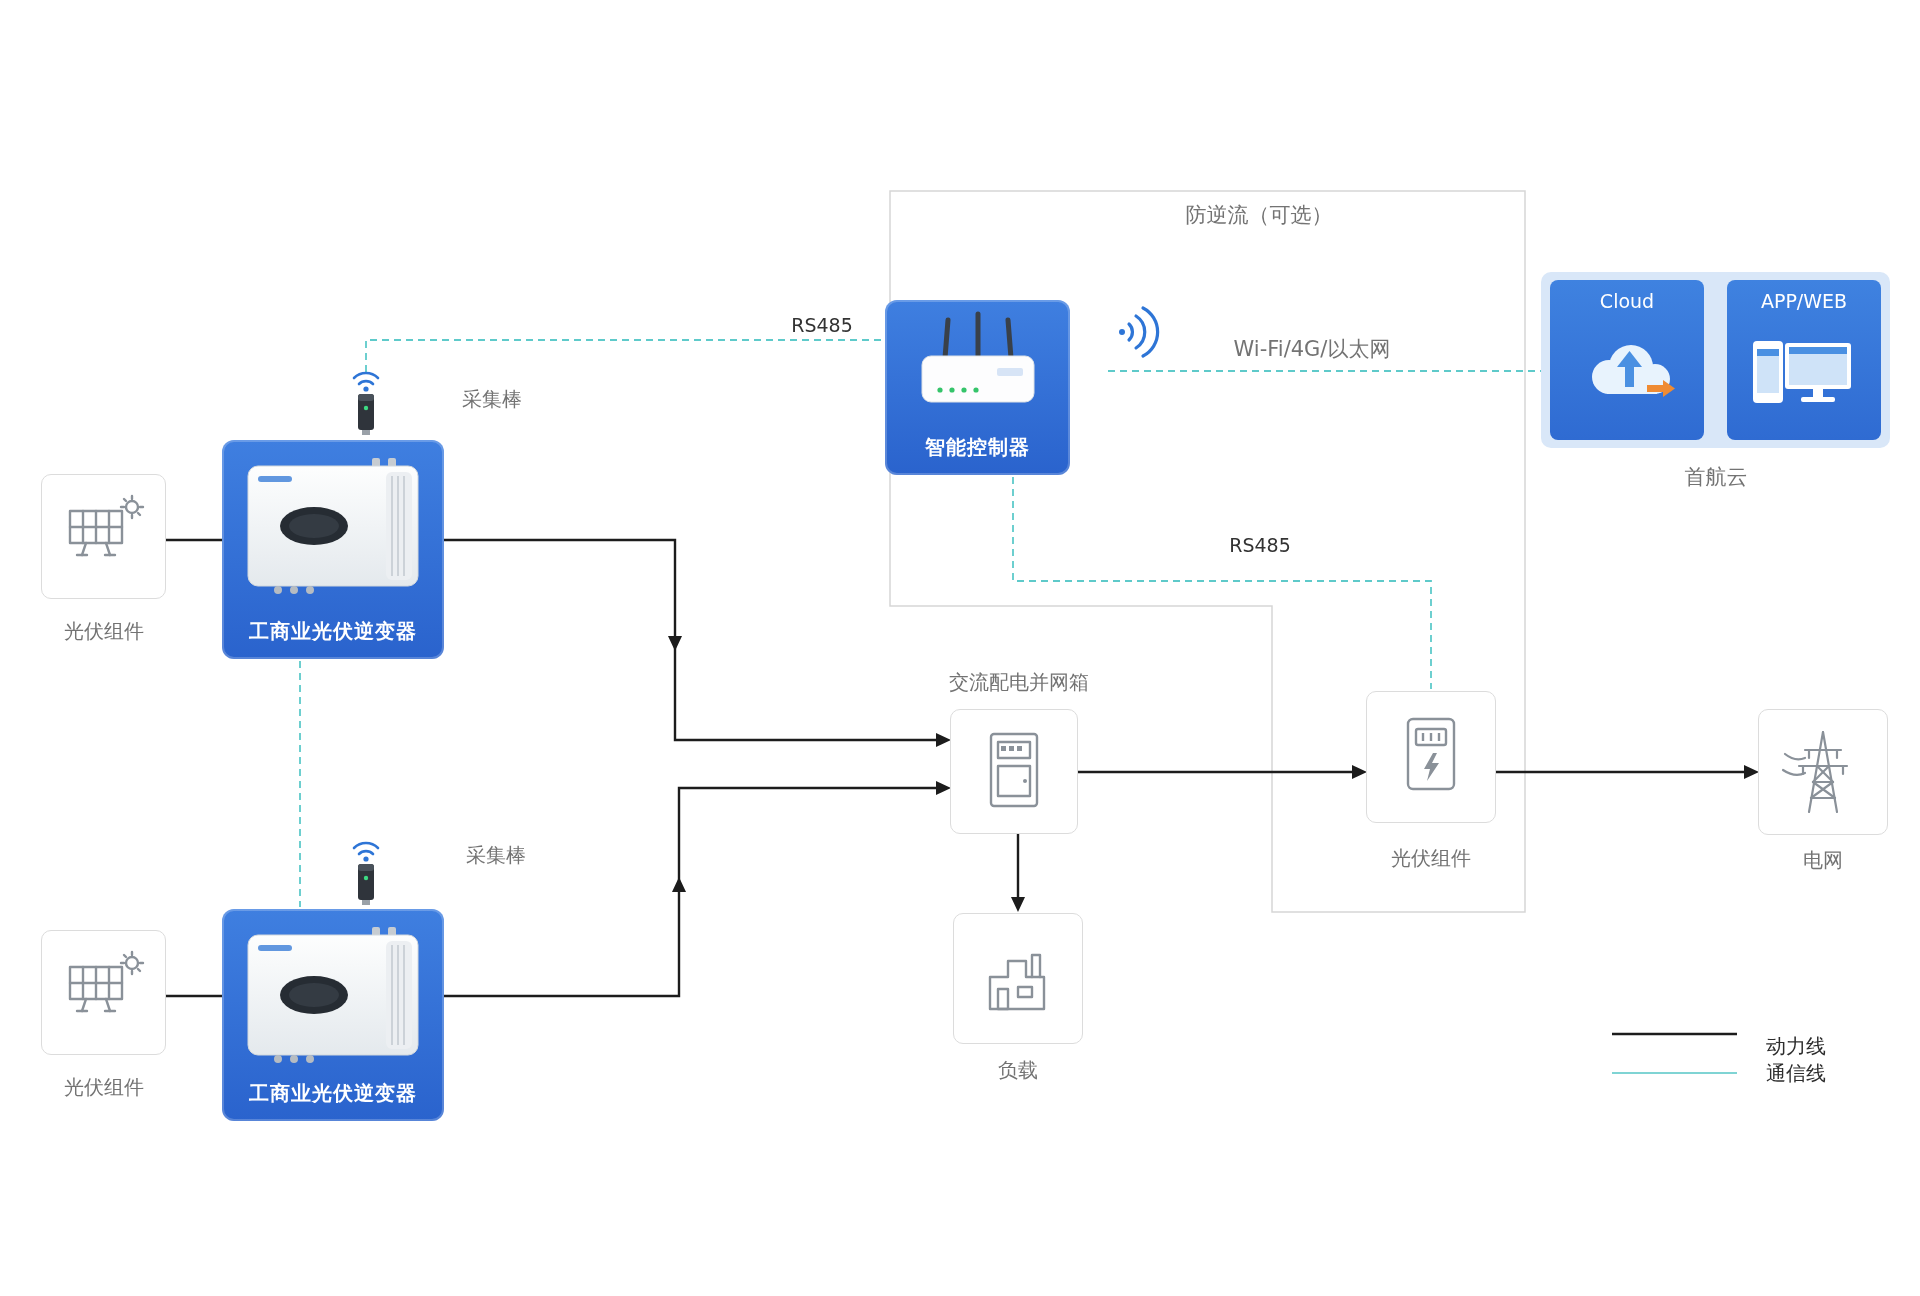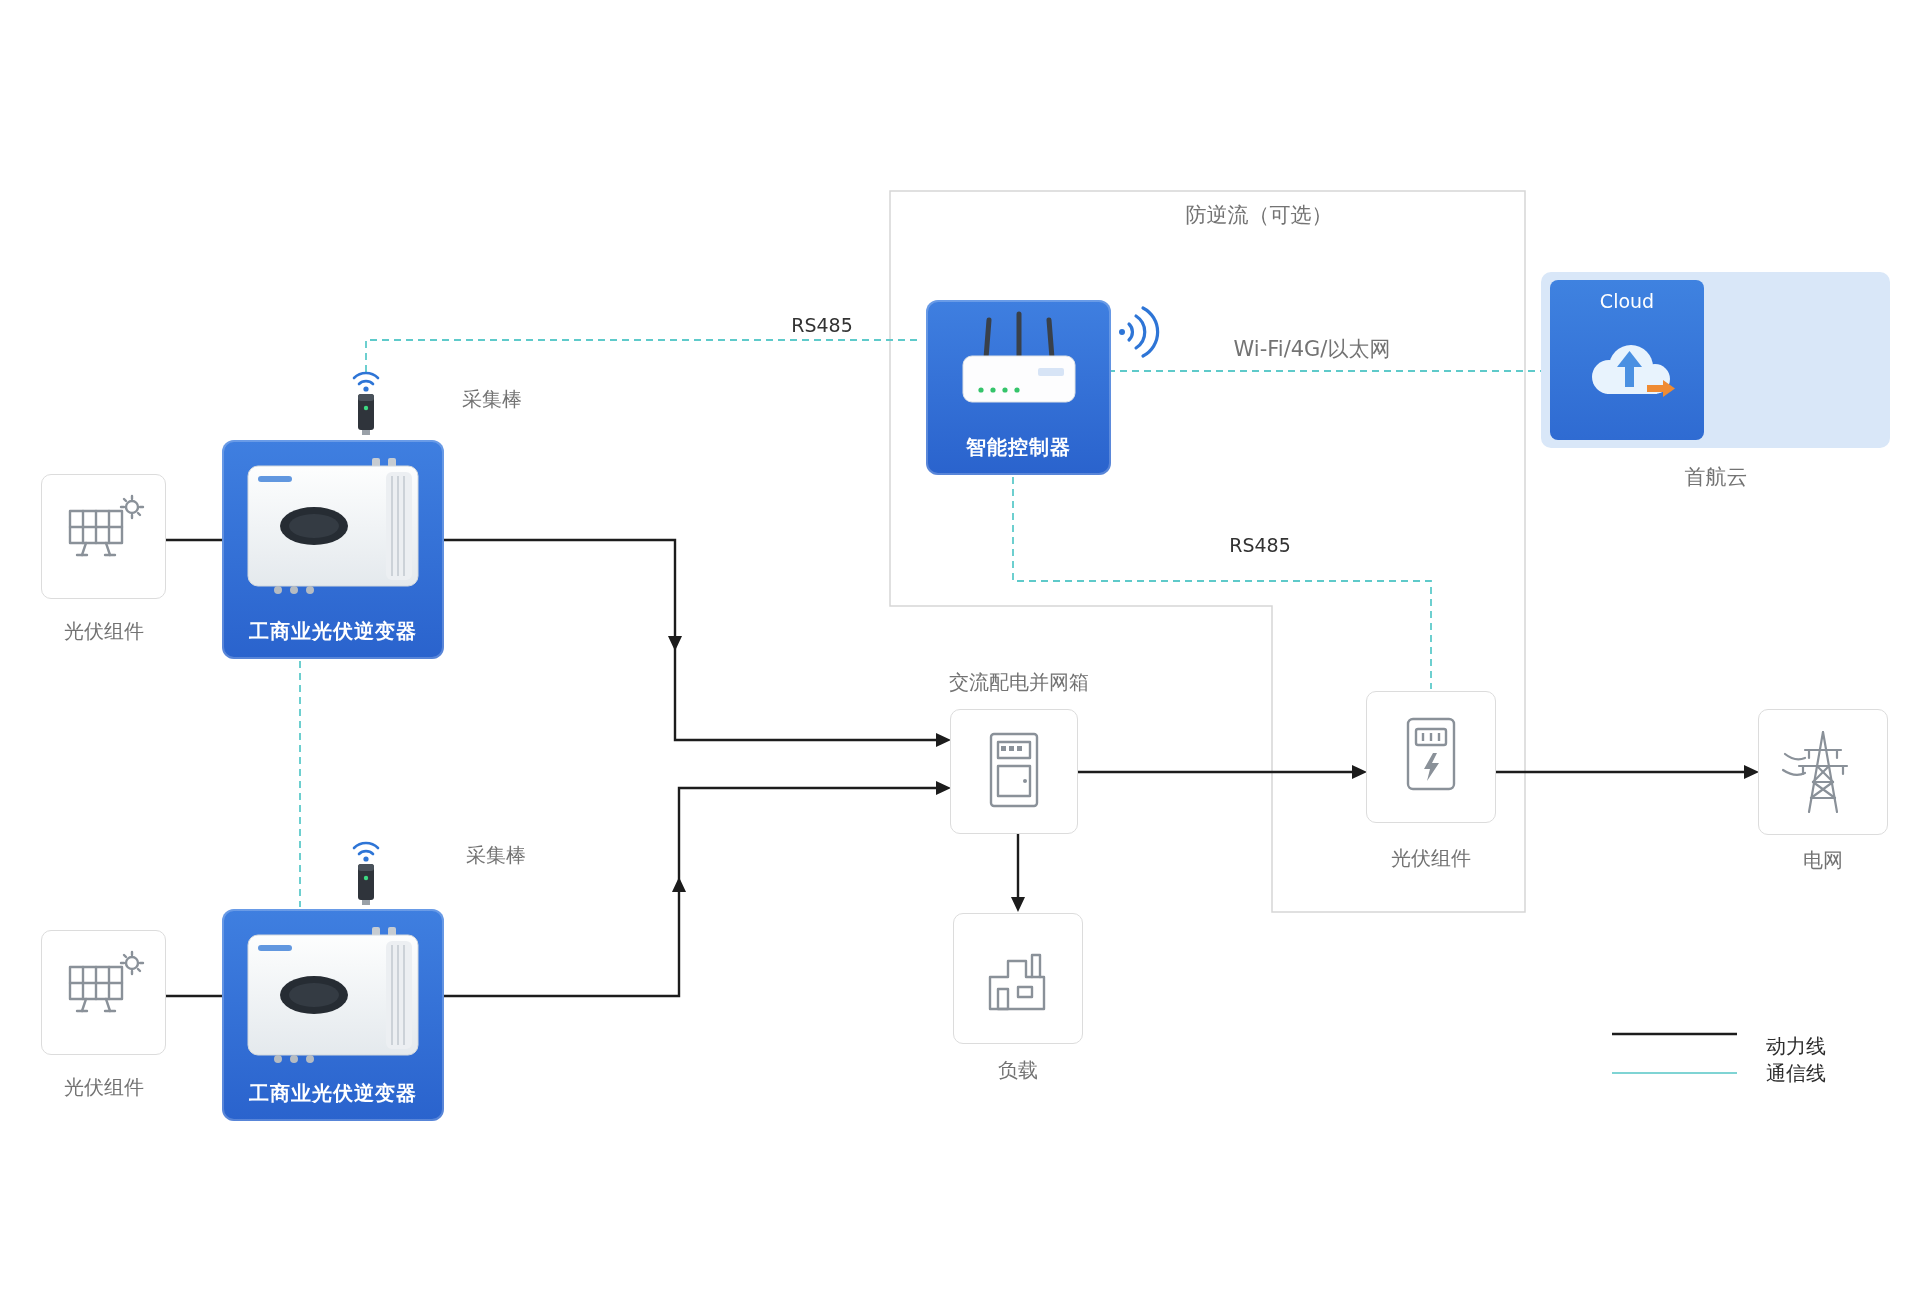--- a/index.html
+++ b/index.html
@@ -193,21 +193,21 @@
       </g>
       <circle cx="22" cy="27" r="2.6" fill="#2e75d6"></circle>
       <rect x="14" y="32" width="16" height="36" rx="3" fill="#2f343b"></rect>
       <rect x="14" y="32" width="16" height="7" rx="3" fill="#4a525b"></rect>
       <circle cx="22" cy="46" r="2.2" fill="#3ddc84"></circle>
       <rect x="18" y="68" width="8" height="5" fill="#9aa1a8"></rect>
     </svg>
   </div>
   <div class="lbl" style="left:496px; top:855px;">采集棒</div>
 
-  <div class="blue-node" style="left:926px; top:300px; width:185px; height:175px;">
+  <div class="blue-node" style="left:885px; top:300px; width:185px; height:175px;">
     <svg class="dev" style="top:6px;" width="185" height="112" viewBox="0 0 185 112">
       <g stroke="#394049" stroke-width="5" stroke-linecap="round">
         <line x1="63" y1="14" x2="60" y2="52"></line>
           <line x1="93" y1="8" x2="93" y2="50"></line>
           <line x1="123" y1="14" x2="126" y2="52"></line>
       </g>
       <rect x="37" y="50" width="112" height="46" rx="9" fill="#fdfdfe" stroke="#dde2e7"></rect>
       <circle cx="55" cy="84" r="2.6" fill="#35c46a"></circle>
         <circle cx="67" cy="84" r="2.6" fill="#35c46a"></circle>
       <circle cx="79" cy="84" r="2.6" fill="#35c46a"></circle>
@@ -238,20 +238,33 @@
         <g fill="#e8f3fd">
           <circle cx="42" cy="52" r="17"></circle>
             <circle cx="64" cy="42" r="22"></circle>
             <circle cx="88" cy="54" r="15"></circle>
           <rect x="40" y="50" width="50" height="19"></rect>
         </g>
         <rect x="58" y="40" width="9" height="22" fill="#4a90e2"></rect>
         <polygon points="50,42 75,42 62.5,26" fill="#4a90e2"></polygon>
         <rect x="80" y="60" width="16" height="7" fill="#ef8b33"></rect>
         <polygon points="96,55 96,72 108,63.5" fill="#ef8b33"></polygon>
+      </svg>
+    </div>
+    <div class="cloud-card" style="left:186px; top:8px;">
+      <div class="card-title">APP/WEB</div>
+      <svg class="card-icon" width="130" height="96" viewBox="0 0 130 96">
+        <rect x="14" y="16" width="30" height="62" rx="4" fill="#fff"></rect>
+        <rect x="18" y="24" width="22" height="44" fill="#cfe3f8"></rect>
+        <rect x="18" y="24" width="22" height="7" fill="#4a90e2"></rect>
+        <rect x="46" y="18" width="66" height="46" rx="3" fill="#fff"></rect>
+        <rect x="50" y="22" width="58" height="38" fill="#cfe3f8"></rect>
+        <rect x="50" y="22" width="58" height="7" fill="#4a90e2"></rect>
+        <rect x="74" y="64" width="10" height="8" fill="#fff"></rect>
+        <rect x="62" y="72" width="34" height="5" rx="2" fill="#fff"></rect>
       </svg>
     </div>
   </div>
   <div class="lbl big" style="left:1716px; top:477px;">首航云</div>
 
   <div class="lbl" style="left:1019px; top:682px;font-family:Liberation Serif, serif;">交流配电并网箱</div>
   <div class="gray-node" style="left:950px; top:709px; width:128px; height:125px;">
     <svg width="90" height="96" viewBox="0 0 90 96">
       <g stroke="#8a9199" stroke-width="2.4" fill="none" stroke-linejoin="round">
         <rect x="22" y="10" width="46" height="72" rx="3"></rect>

